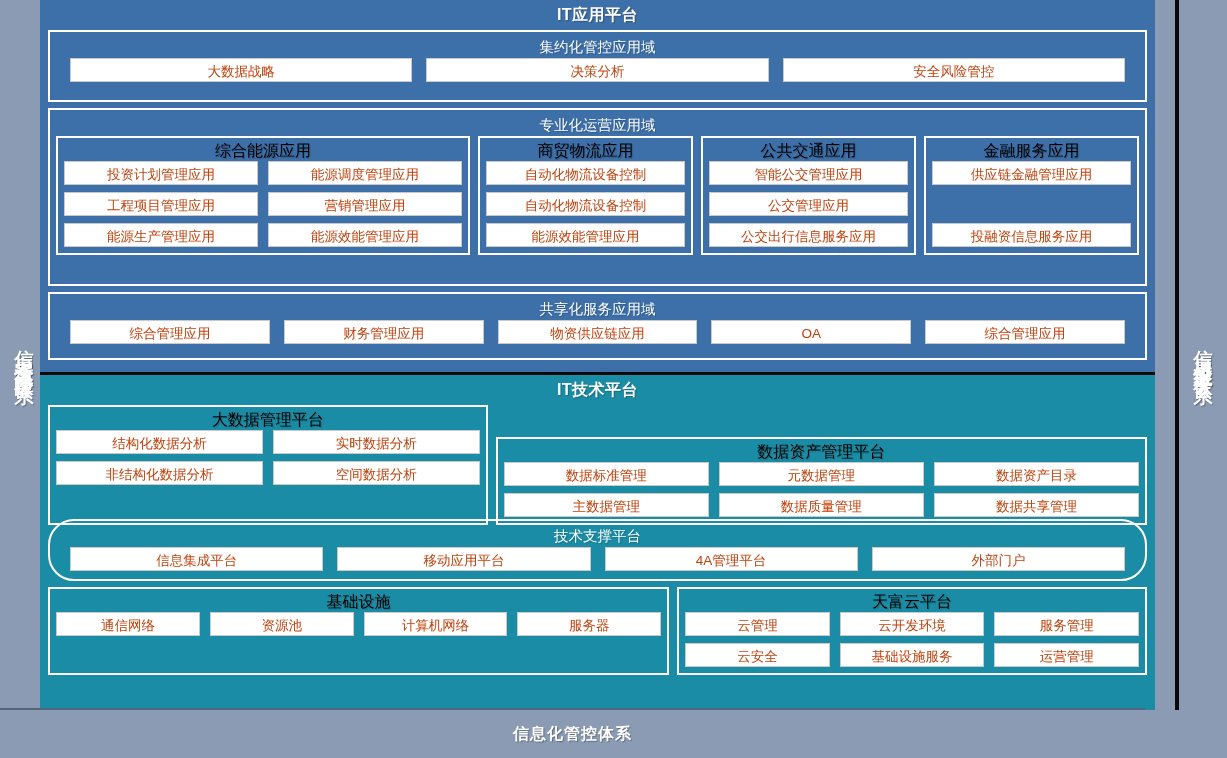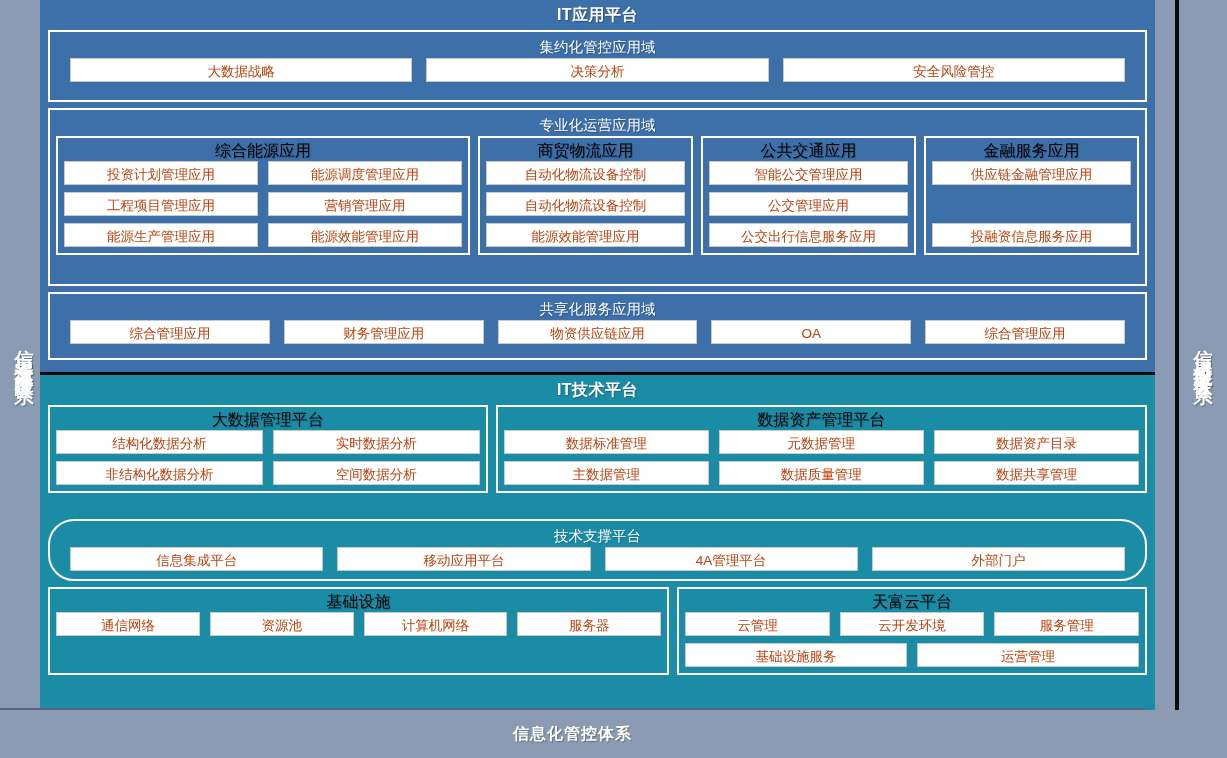--- a/index.html
+++ b/index.html
@@ -216,21 +216,21 @@
                   <div class="row">
                     <div class="chip">结构化数据分析</div>
                     <div class="chip">实时数据分析</div>
                   </div>
                   <div class="row">
                     <div class="chip">非结构化数据分析</div>
                     <div class="chip">空间数据分析</div>
                   </div>
                 </div>
               </div>
-              <div class="group" style="flex: 3 1 0px;">
+              <div class="group" style="flex: 3 1 0px; margin-top: 32px;">
                 <div class="group-title">数据资产管理平台</div>
                 <div class="group-rows">
                   <div class="row">
                     <div class="chip">数据标准管理</div>
                     <div class="chip">元数据管理</div>
                     <div class="chip">数据资产目录</div>
                   </div>
                   <div class="row">
                     <div class="chip">主数据管理</div>
                     <div class="chip">数据质量管理</div>
@@ -264,20 +264,21 @@
               </div>
               <div class="group" style="flex: 3 1 0px;">
                 <div class="group-title">天富云平台</div>
                 <div class="group-rows">
                   <div class="row">
                     <div class="chip">云管理</div>
                     <div class="chip">云开发环境</div>
                     <div class="chip">服务管理</div>
                   </div>
                   <div class="row">
+                    <div class="chip">云安全</div>
                     <div class="chip">基础设施服务</div>
                     <div class="chip">运营管理</div>
                   </div>
                 </div>
               </div>
             </div>
           </div>
         </div>
     </section>
 

